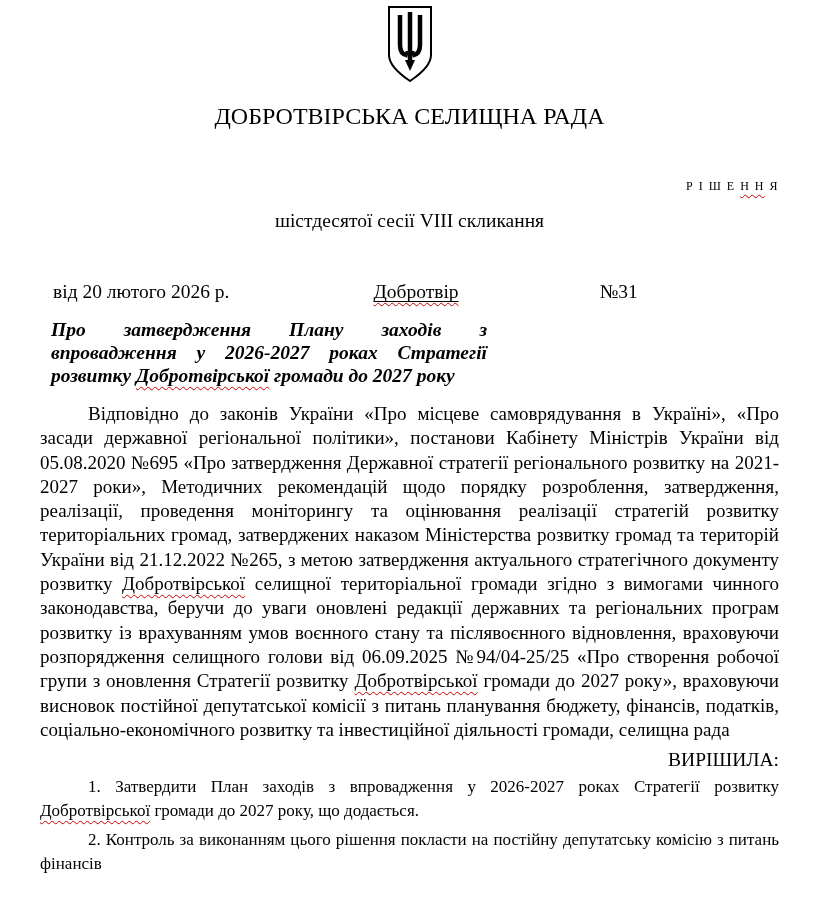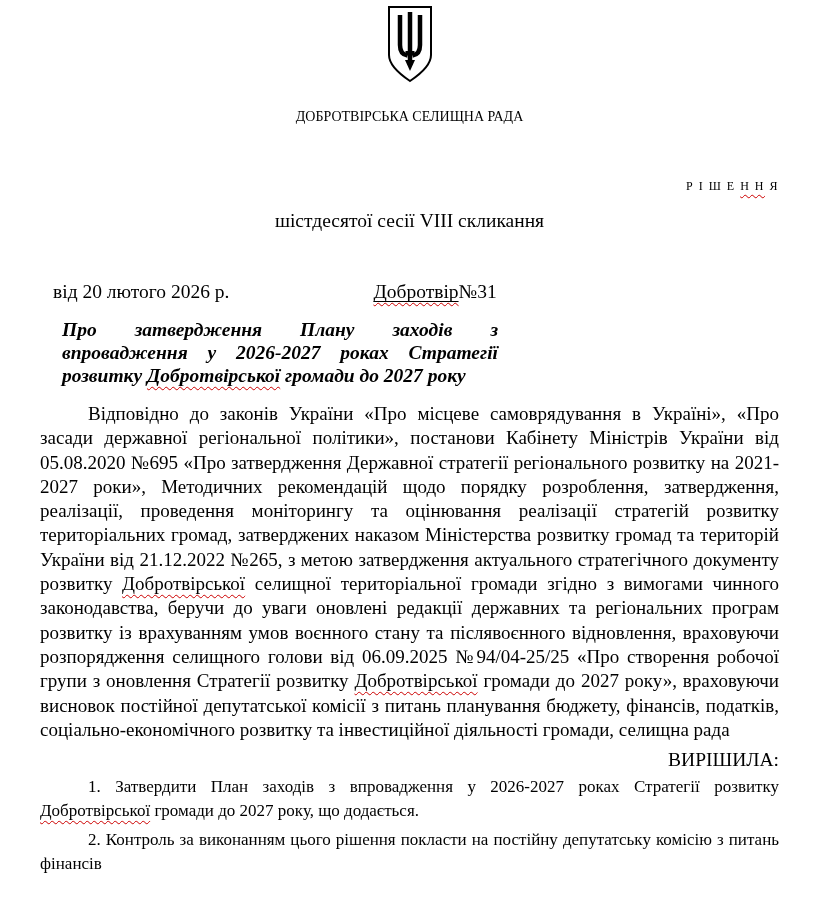--- a/index.html
+++ b/index.html
@@ -10,21 +10,21 @@
     padding:5px 34px 0 40px;
     background:#ffffff;
     color:#000000;
     font-family:"Liberation Serif","DejaVu Serif",serif;
     overflow:hidden;
   }
   .emblem{ text-align:center; height:80px; }
   .emblem svg{ height:78px; }
   .org{
     text-align:center;
-    font-size:14px;
+    font-size:24px;
     line-height:27px;
   }
   .org-block{ margin-top:18px; }
   .rishennia{
     margin-top:46px;
     text-align:right;
     font-size:12px;
     line-height:21px;
     letter-spacing:1.5px;
   }
@@ -39,37 +39,37 @@
     margin-top:50px;
     display:grid;
     grid-template-columns:1fr auto 1fr;
     align-items:baseline;
     font-size:19.5px;
     line-height:21px;
     padding-left:13px;
   }
   .dateline .dl-left{ text-align:left; }
   .dateline .dl-center{ text-align:center; }
-  .dateline .dl-right{ text-align:left;font-family:Liberation Serif, serif; }
+  .dateline .dl-right{ text-align:center;font-family:Liberation Serif, serif; }
   .u-solid{
     text-decoration:underline;
     text-decoration-thickness:1px;
     text-underline-offset:3px;
   }
   .sp-wavy{
     text-decoration-line:underline;
     text-decoration-style:wavy;
     text-decoration-color:#cc0000;
     text-decoration-thickness:1px;
     text-underline-offset:4px;
     text-decoration-skip-ink:none;
   }
   .doc-title{
     margin-top:16px;
-    margin-left:22px;
+    margin-left:11px;
     width:436px;
     font-weight:bold;
     font-style:italic;
     font-size:19.5px;
     line-height:23px;
   }
   .tl-just{ text-align:justify; text-align-last:justify; }
   .preamble{
     margin-top:15px;
     font-size:19px;

